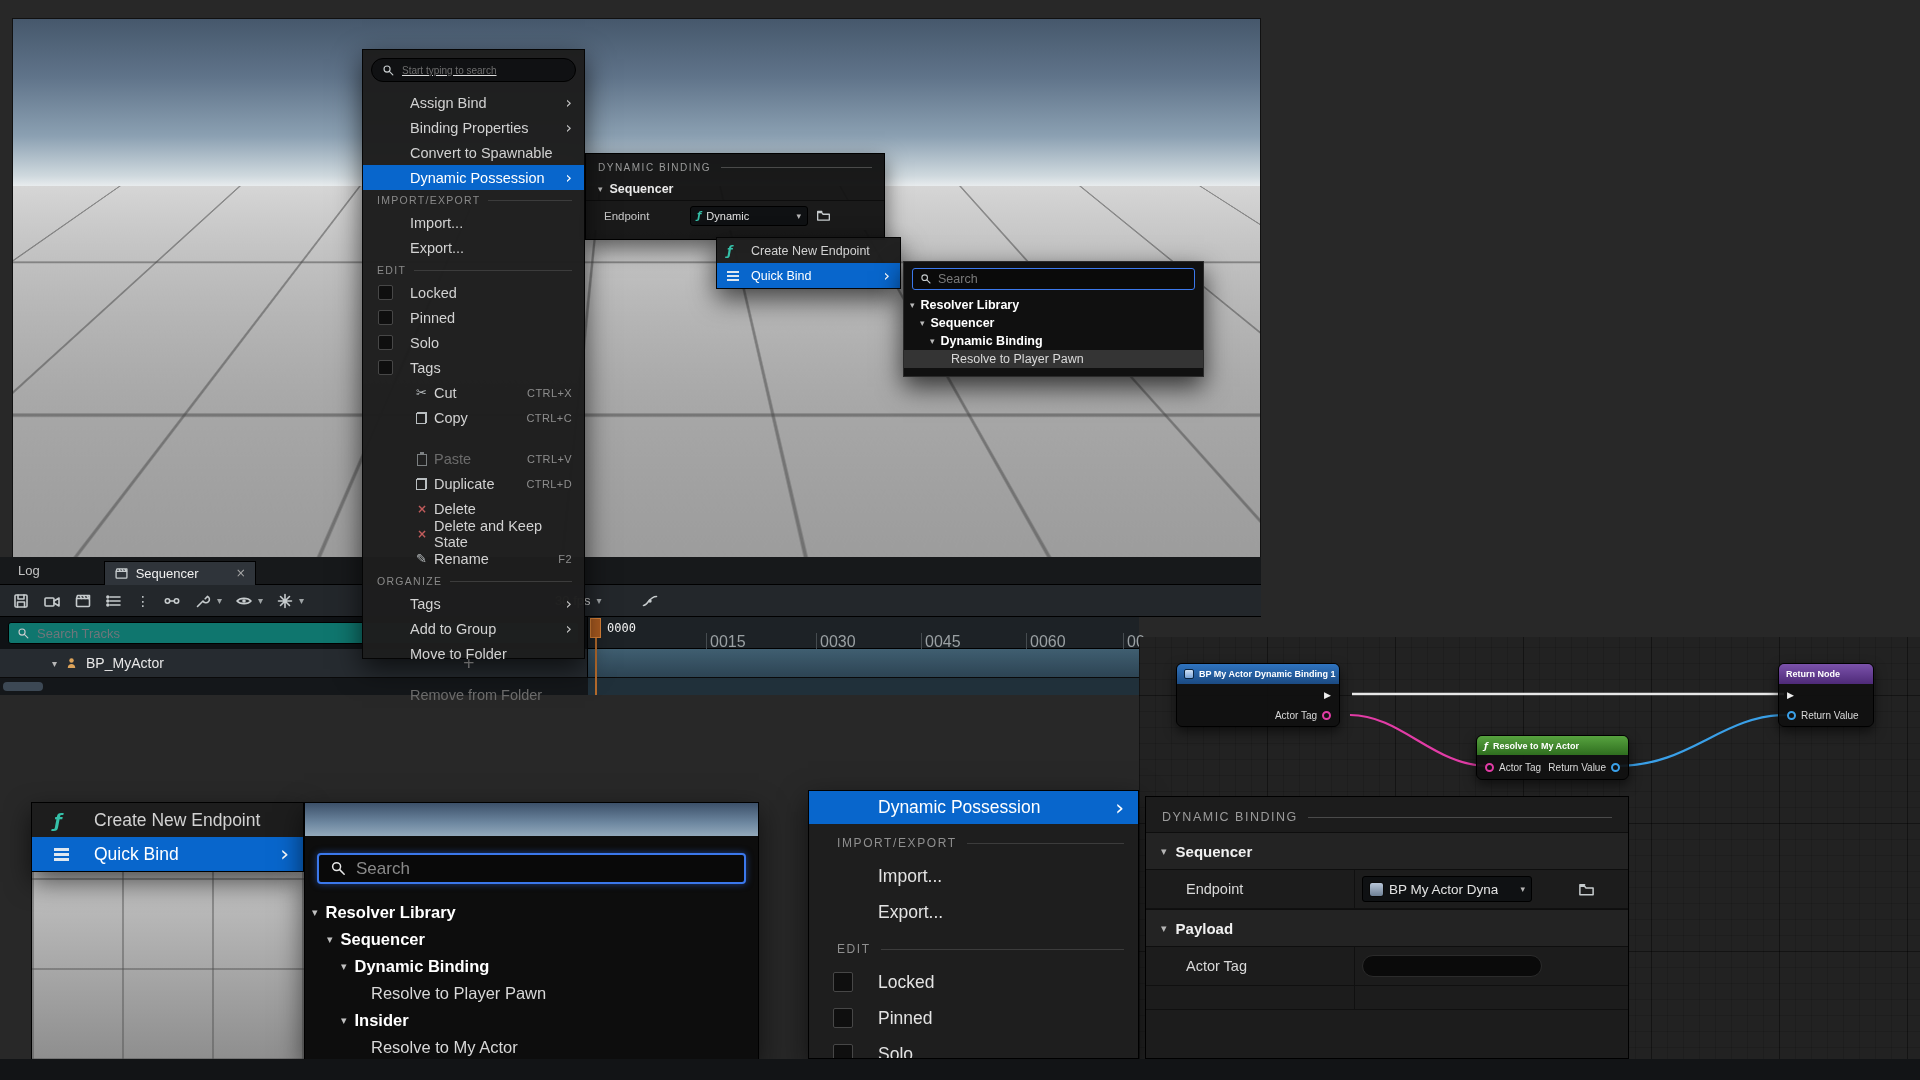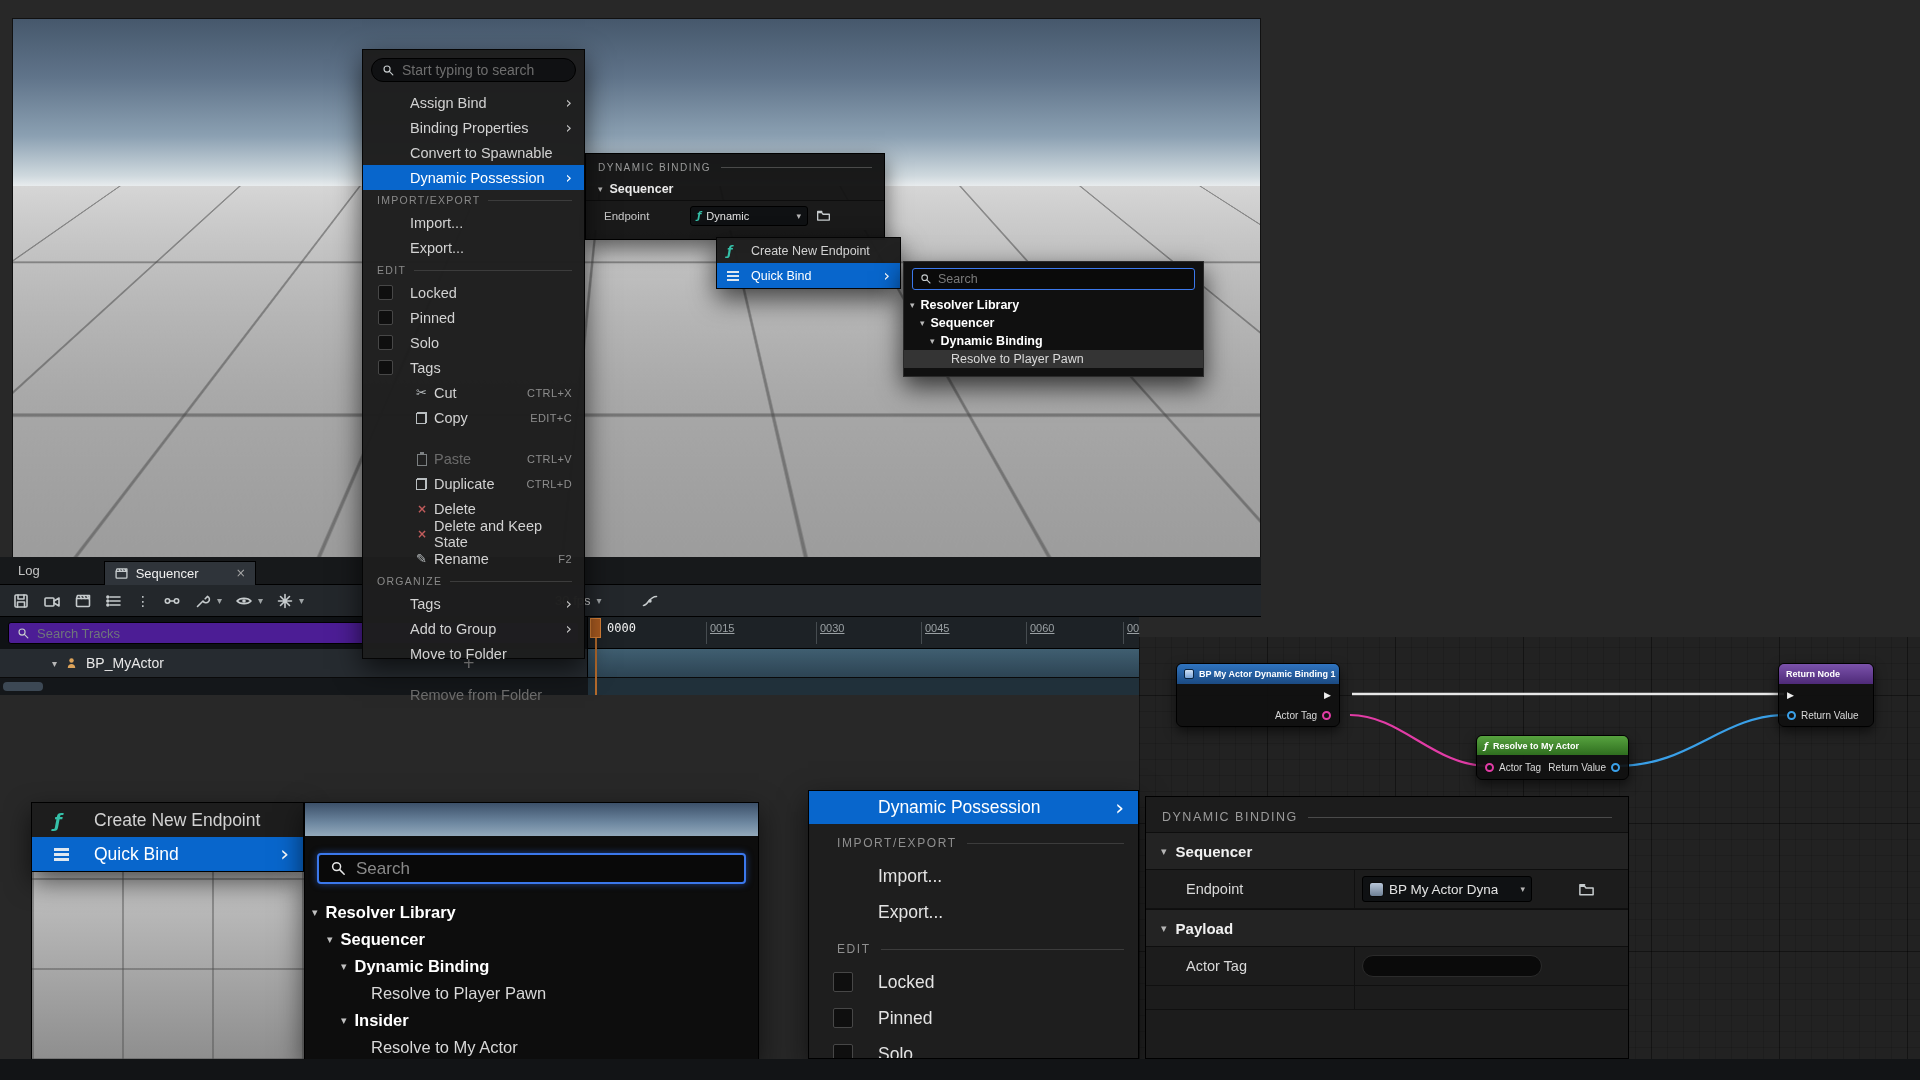--- a/index.html
+++ b/index.html
@@ -33,28 +33,28 @@
   #toolbar { left:0; top:585px; width:1261px; height:32px; background:#23272b;
              border-bottom:1px solid #000; display:flex; align-items:center; gap:13px; padding:0 12px; }
   .tbi { width:18px; height:18px; stroke:#c6cbcd; fill:none; stroke-width:1.6;
          stroke-linecap:round; stroke-linejoin:round; flex:none; }
   .tb-caret { color:#9fa4a6; font-size:10px; margin-left:-8px; }
   #fps { margin-left:238px; display:flex; gap:6px; align-items:center; color:#d6d6d6; font-size:13px; }
 
   #seqheader { left:0; top:617px; width:1139px; height:32px; }
   #trk-search { position:absolute; left:0; top:0; width:588px; height:32px; background:#0f1215;
                 border-right:1px solid #000; display:flex; align-items:center; padding:0 8px; }
-  .searchpill { display:flex; align-items:center; gap:7px; background:#4c1d95; border:1px solid #000;
+  .searchpill { display:flex; align-items:center; gap:7px; background:#0f766e; border:1px solid #000;
                 border-radius:3px; height:22px; width:100%; padding:0 8px; }
   .searchpill input { background:transparent; border:none; outline:none; color:#ddd;
                       font-size:13px; width:100%; }
   .searchpill input::placeholder { color:#6f767b; }
   #ruler { position:absolute; left:588px; top:0; width:551px; height:32px; background:#1d2226;
            border-bottom:1px solid #000; }
-  .tick { position:absolute; top:5px; display:flex; gap:3px; color:#9aa0a3; font-size:11px;text-decoration:underline; }
+  .tick { position:absolute; top:16px; display:flex; gap:3px; color:#9aa0a3; font-size:16px; }
   .tick::before { content:""; width:1px; height:22px; background:#464c50; }
 
   #seqtrack { left:0; top:649px; width:1139px; height:29px; }
   #trk-left { position:absolute; left:0; top:0; width:588px; height:29px; background:#262b30;
               border-right:1px solid #000; border-bottom:1px solid #0a0a0a;
               display:flex; align-items:center; gap:7px; padding-left:52px;
               color:#e8e8e8; font-size:14px; }
   #trk-plus { margin-left:auto; margin-right:112px; color:#b9b9b9; font-size:15px; }
   #trk-lane { position:absolute; left:588px; top:0; width:551px; height:29px;
               background:linear-gradient(180deg,#3a5768,#253947); border-bottom:1px solid #0a0a0a; }
@@ -87,21 +87,21 @@
   .pin.mag { border-color:#e23ca6; }
   .pin.blu { border-color:#3aa0e8; }
   .exec { color:#efefef; font-size:9px; }
   .hicon { width:10px; height:10px; border-radius:2px; background:linear-gradient(#cfe0f4,#7aa5d8);
            border:1px solid #0a2440; flex:none; }
 
   
   .menu { background:rgba(30,30,30,.98); border:1px solid #050505; box-shadow:0 10px 26px rgba(0,0,0,.65); z-index:10; }
   .m-search { margin:8px; height:24px; background:#101113; border:1px solid #000; border-radius:12px;
               display:flex; align-items:center; gap:7px; padding:0 10px; }
-  .m-search input { background:transparent; border:none; outline:none; color:#ddd; font-size:14px; width:100%; }
+  .m-search input { background:transparent; border:none; outline:none; color:#ddd; font-size:10px; width:100%;text-decoration:underline; }
   .m-search input::placeholder { color:#6e6e6e; }
   .m-row { height:25px; display:flex; align-items:center; padding-right:12px;
            font-size:14.5px; color:#d2d2d2; }
   .m-row .gut { width:47px; flex:none; display:flex; align-items:center; padding-left:15px; }
   .m-row.icon-row .gut { width:71px; justify-content:flex-end; padding:0 7px 0 0; }
   .m-row .arrow { margin-left:auto; font-size:16px; color:#c2c2c2; line-height:1; }
   .m-row .sc { margin-left:auto; font-size:11px; color:#8d8d8d; letter-spacing:.4px; }
   .m-row.hl { background:#0866cc; color:#fff; }
   .m-row.hl .arrow { color:#fff; }
   .m-row.dis { color:#6b6b6b;margin-top:16px; }
@@ -478,21 +478,21 @@
           <span class="mic g">✂</span>
         </span>
         <span>Cut</span>
         <span class="sc">CTRL+X</span>
       </div>
     <div class="m-row icon-row">
         <span class="gut">
           <span class="ic-copy"></span>
         </span>
         <span>Copy</span>
-        <span class="sc">EDIT+C</span>
+        <span class="sc">CTRL+C</span>
       </div>
     <div class="m-row icon-row dis">
         <span class="gut">
           <span class="ic-paste"></span>
         </span>
         <span>Paste</span>
         <span class="sc">CTRL+V</span>
       </div>
     <div class="m-row icon-row">
         <span class="gut">

